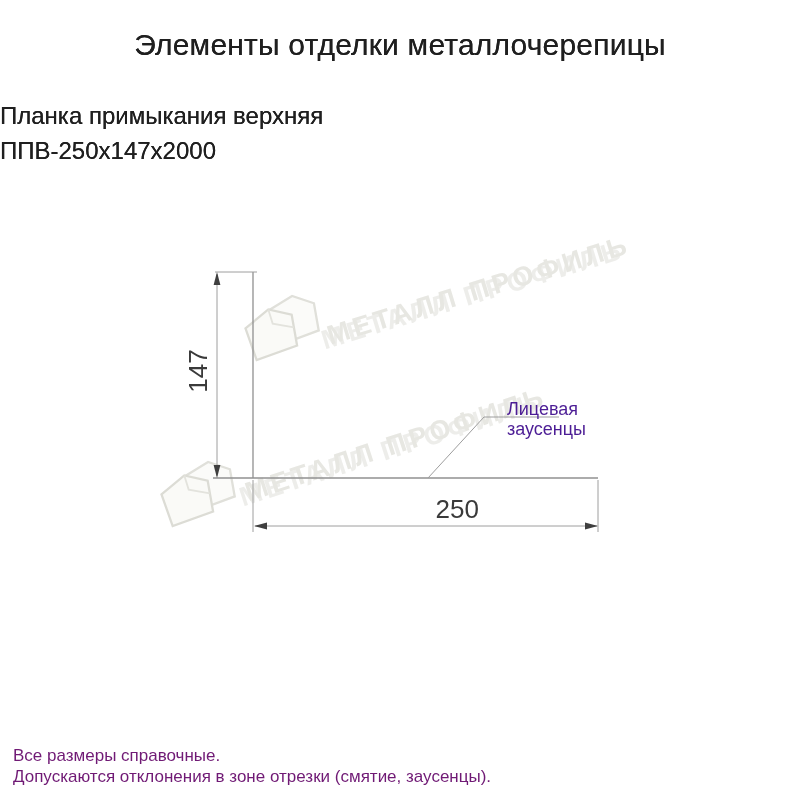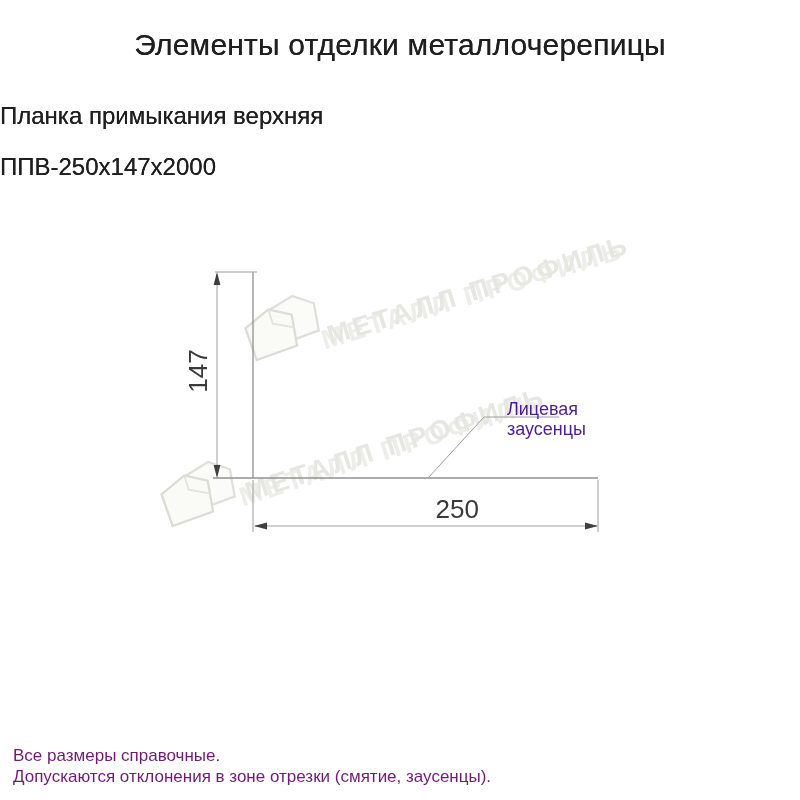--- a/index.html
+++ b/index.html
@@ -6,21 +6,21 @@
   body{width:800px;height:800px;font-family:"Liberation Sans",sans-serif;}
   #page{position:relative;width:800px;height:800px;background:#fff;overflow:hidden;}
 
   
   .title{position:absolute;left:0;top:28px;width:800px;text-align:center;
          font-size:30px;color:#1f1f1f;letter-spacing:0.2px;
          text-shadow:0 0 0.6px #1f1f1f;}
   .subtitle{position:absolute;left:0;width:800px;
             font-size:24px;color:#1f1f1f;text-shadow:0 0 0.6px #1f1f1f;}
   #subtitle-name{top:102px;}
-  #subtitle-sku{top:137px;margin-top:16px;}
+  #subtitle-sku{top:137px;}
 
   
   .wm-logo{position:absolute;pointer-events:none;}
   #wm1-logo{left:240px;top:288px;width:92px;height:74px;transform:rotate(-10deg);}
   #wm2-logo{left:156px;top:454px;width:92px;height:74px;transform:rotate(-10deg);}
   .wm-text{position:absolute;white-space:nowrap;font-weight:700;font-size:27px;
            letter-spacing:4px;color:#e7e7e2;transform-origin:0 50%;
            text-shadow:-7px 3px 0 rgba(223,223,217,0.55);pointer-events:none;}
   #wm1-text{left:328px;top:321px;transform:rotate(-17deg);}
   #wm2-text{left:246px;top:478px;transform:rotate(-18deg);}

